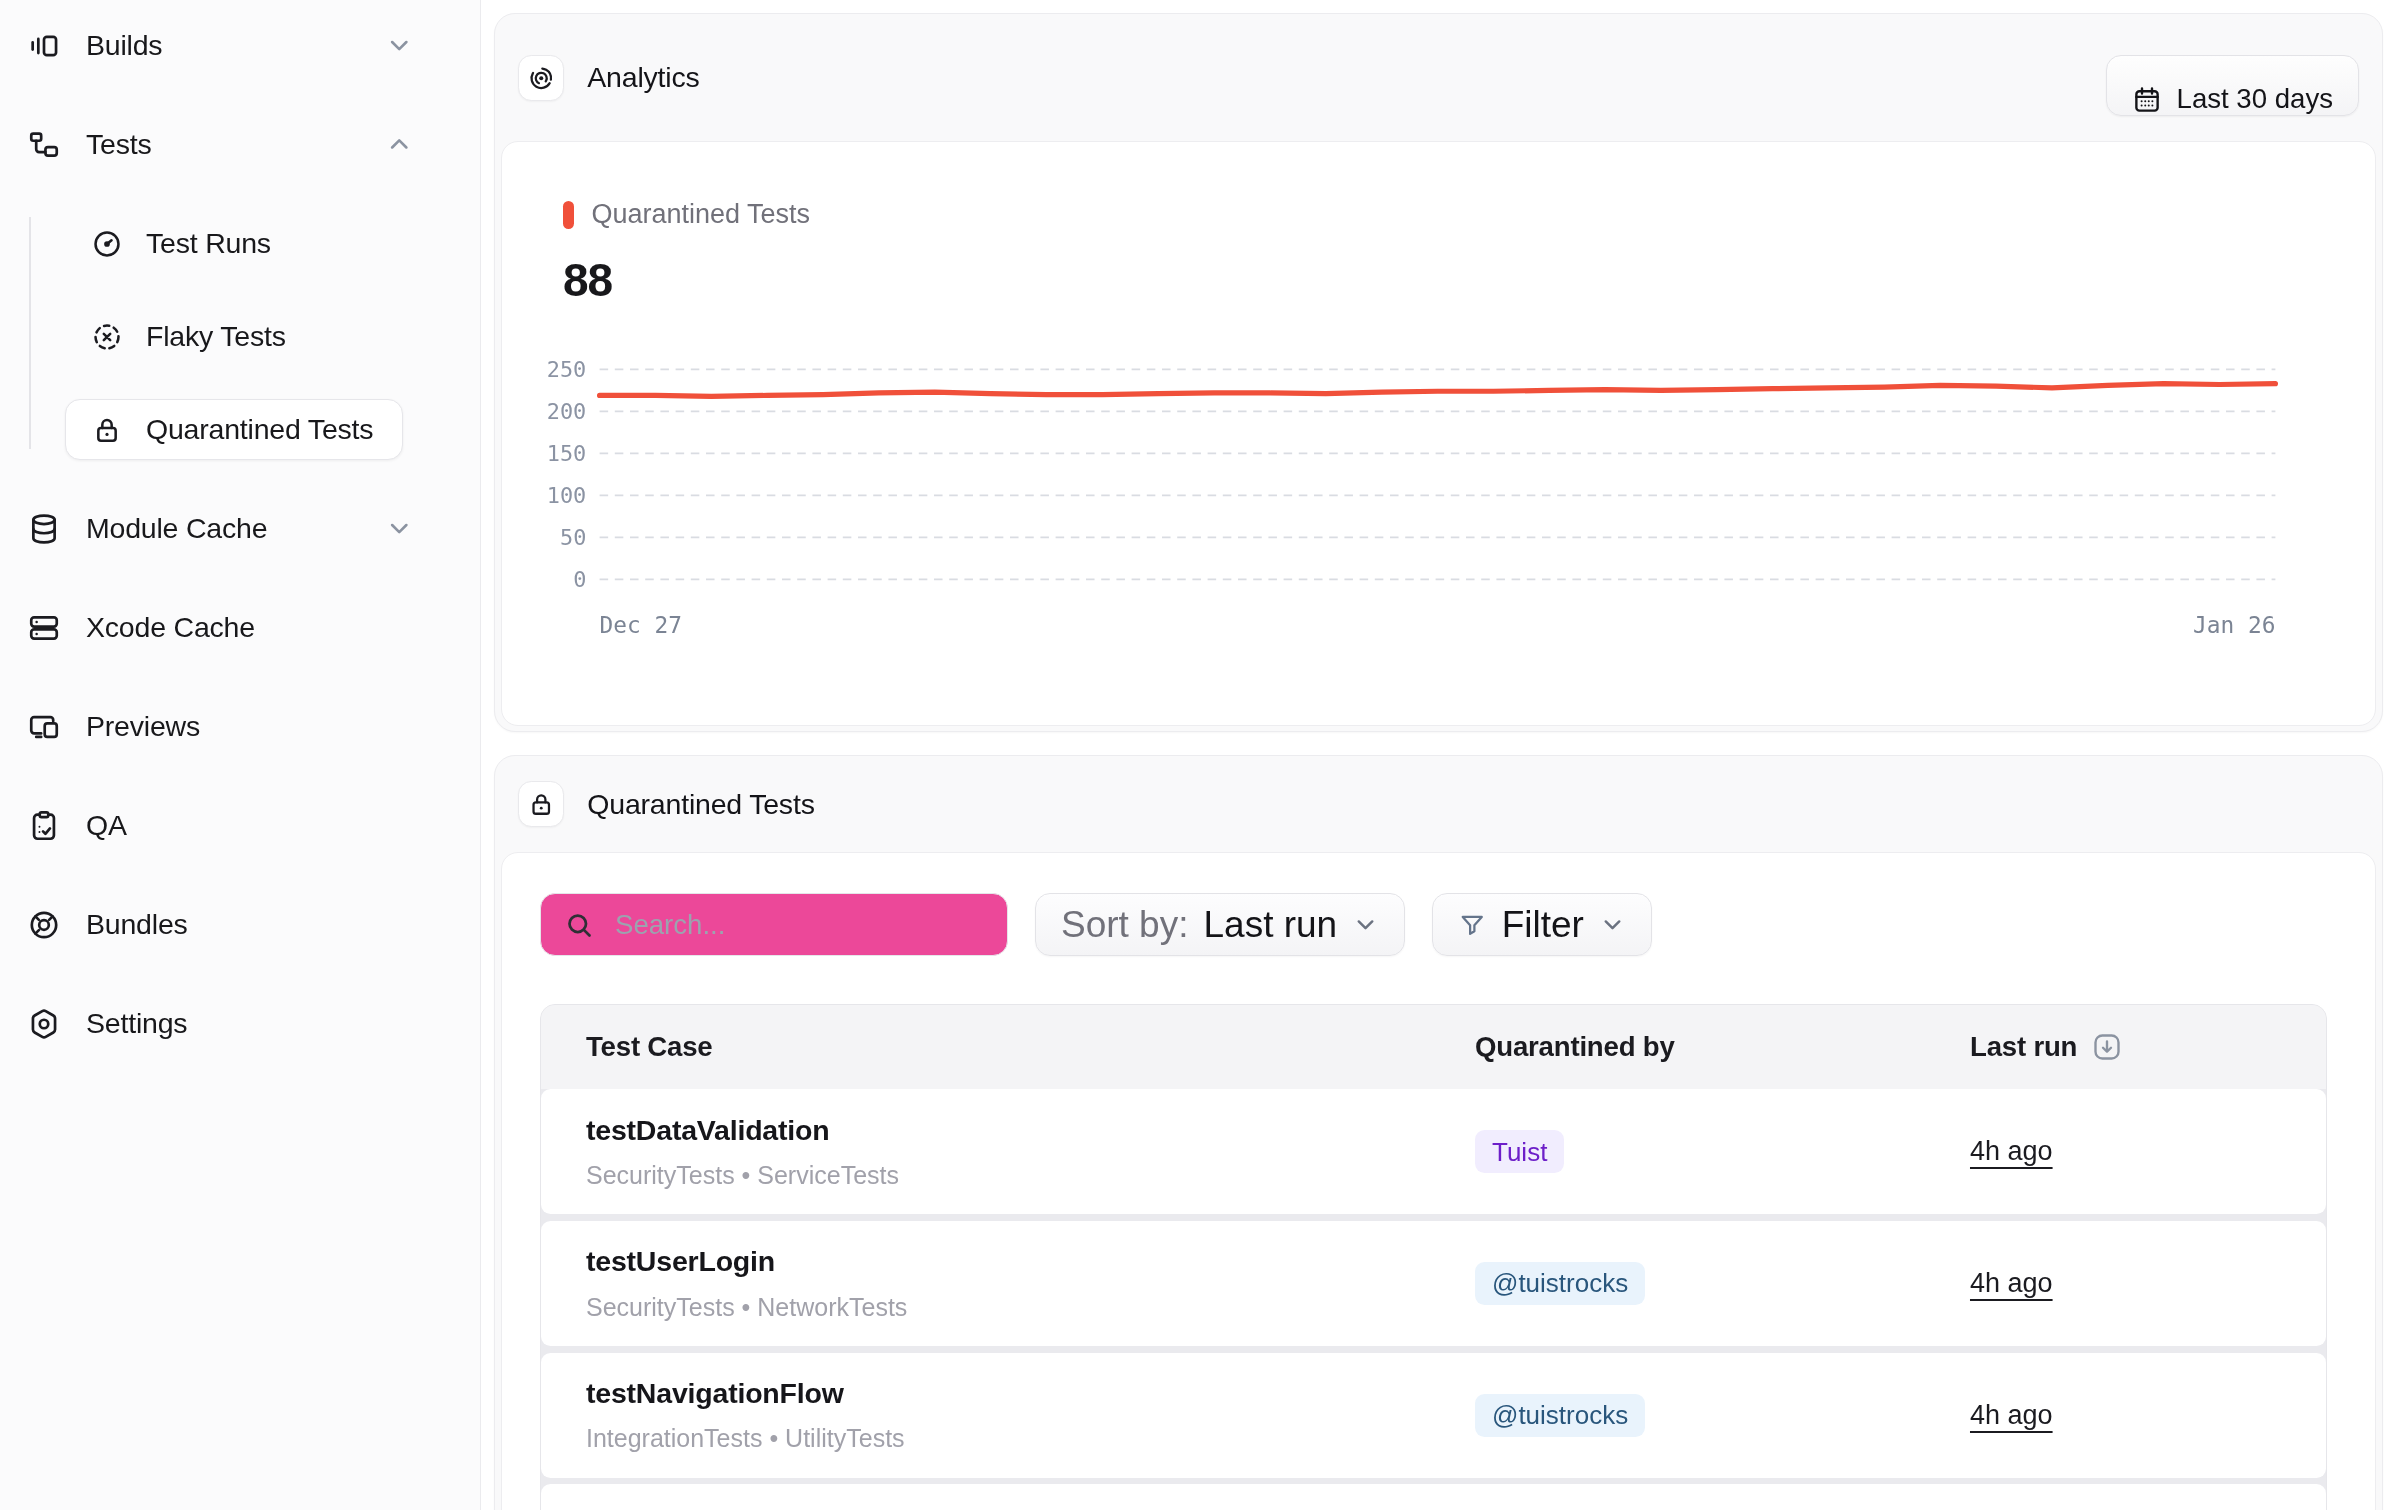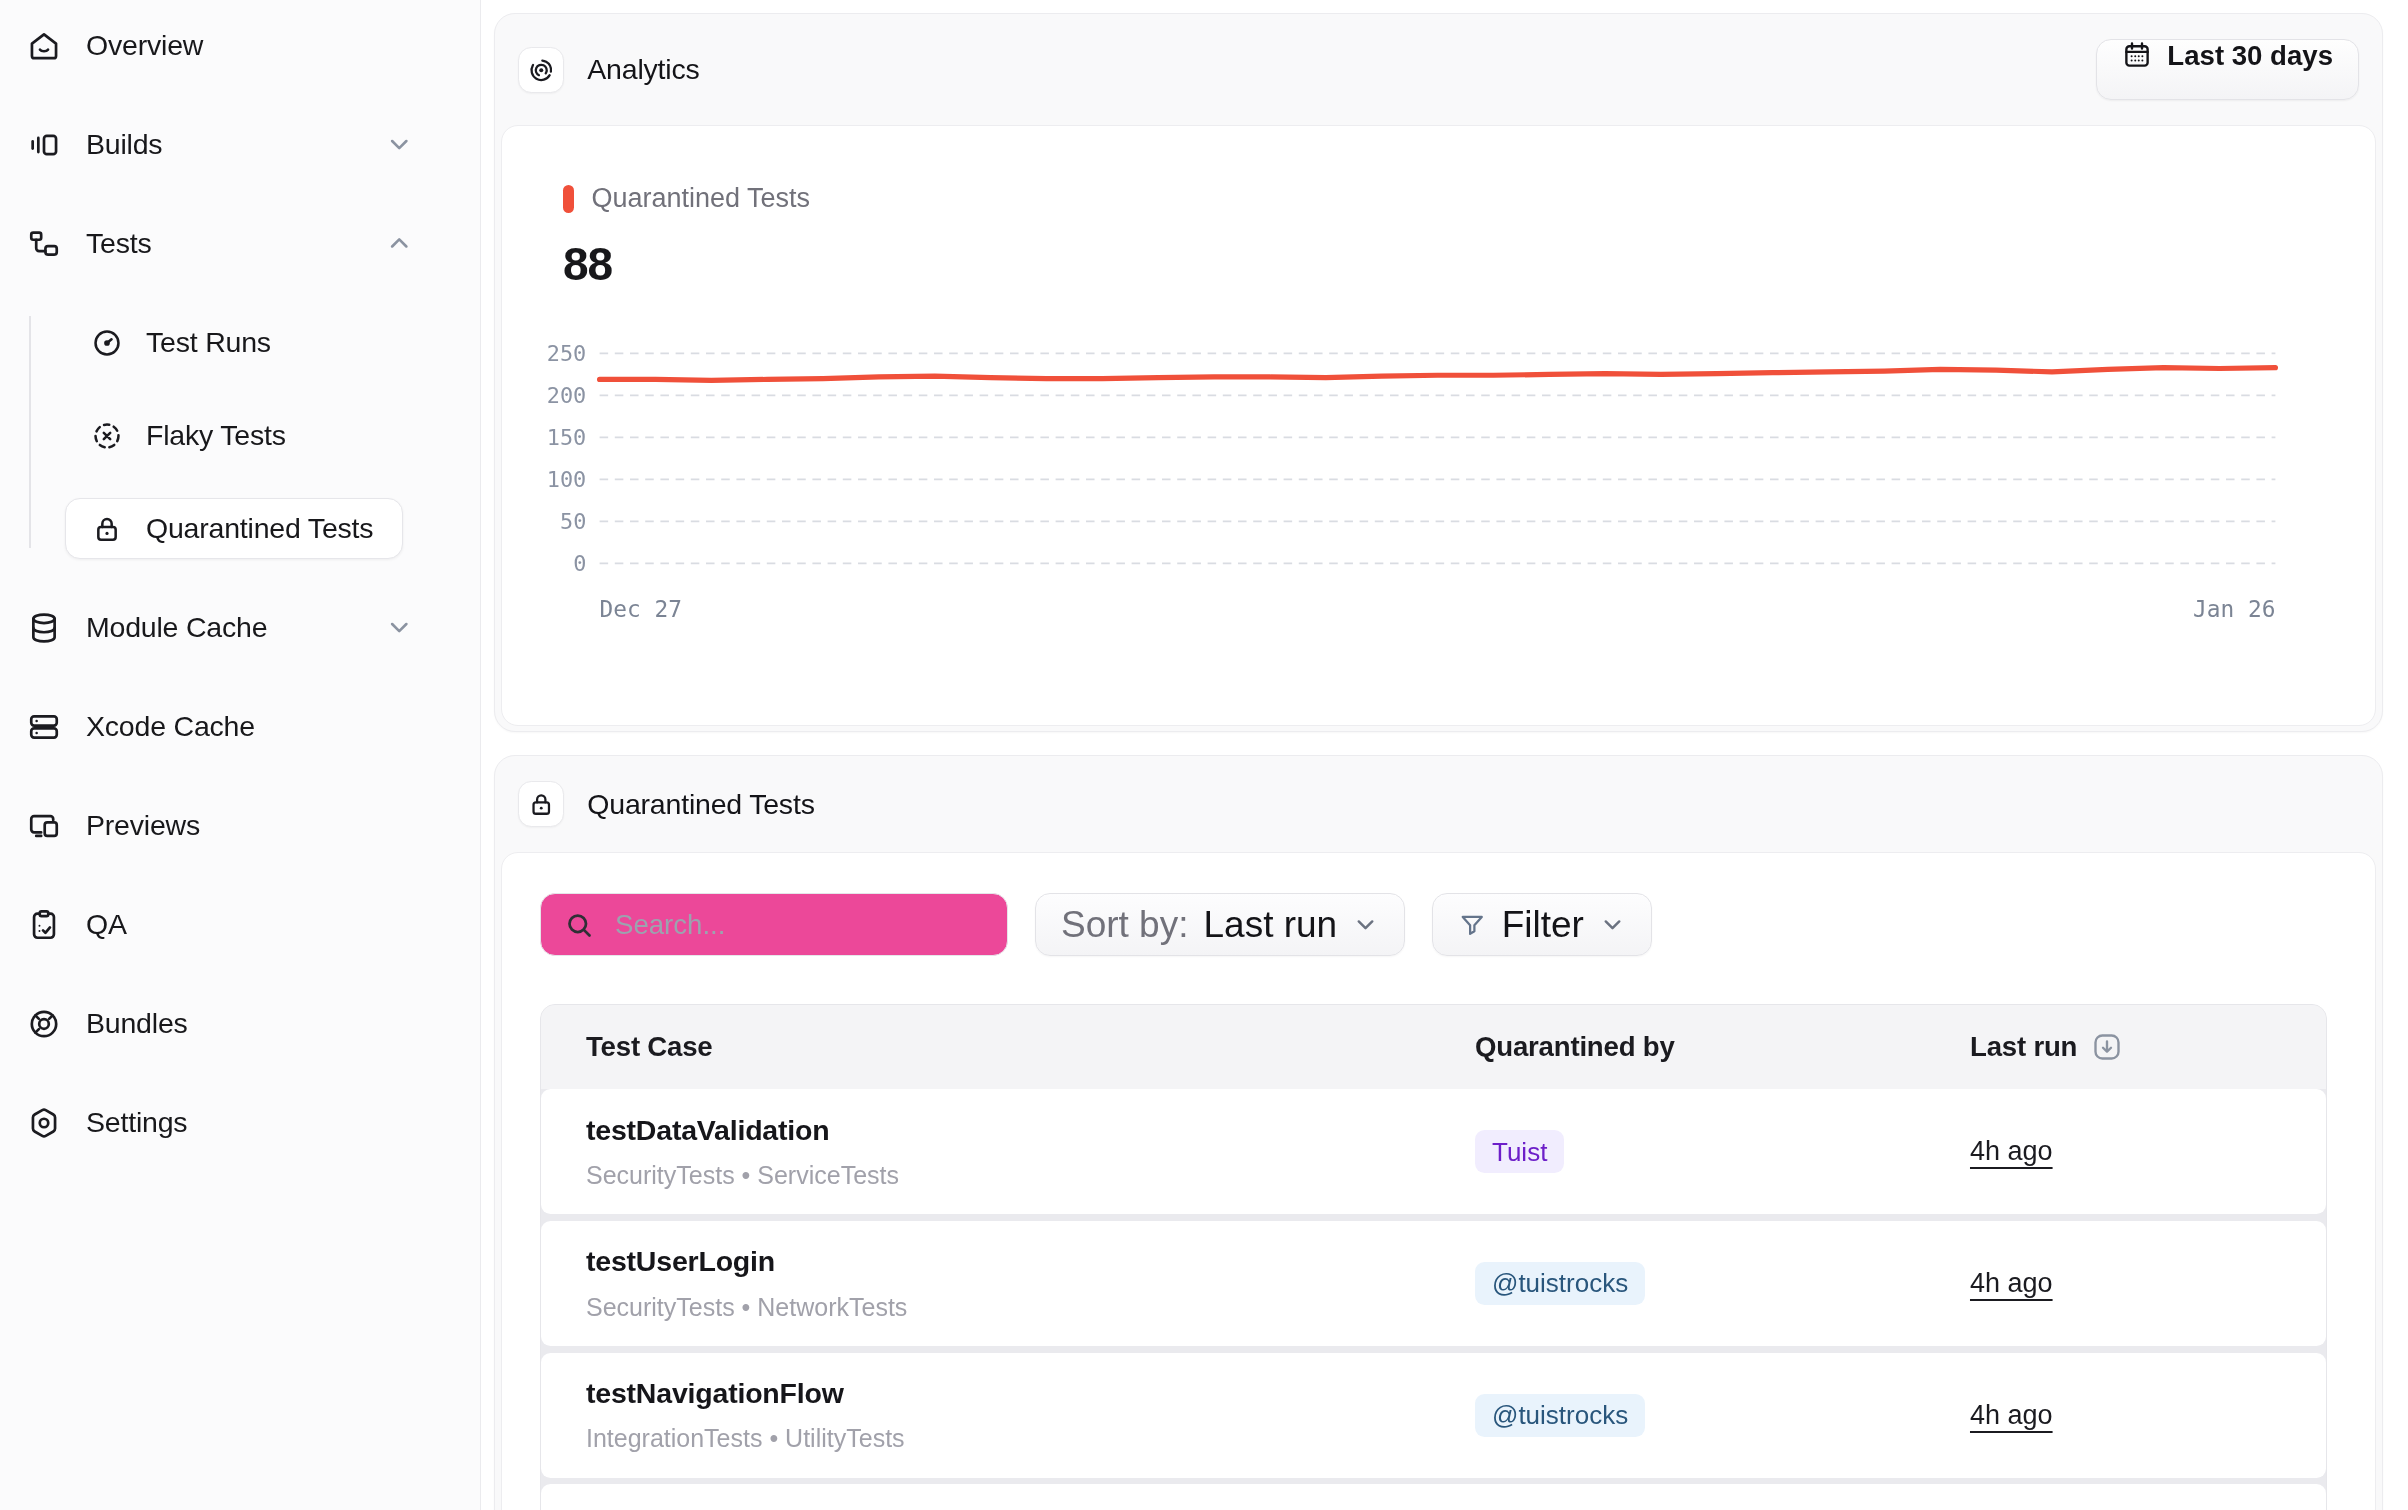--- a/index.html
+++ b/index.html
@@ -39,24 +39,25 @@
   #card-quarantined{height:856px;margin-top:23px}
   .card-header{display:flex;align-items:center;gap:23px;padding:25px 23px;flex:0 0 auto}
   .icon-box{
     width:46px;height:46px;background:#fff;border:1px solid #e9e9ec;border-radius:13.3px;
     display:flex;align-items:center;justify-content:center;box-shadow:0 1px 1.9px rgba(0,0,0,.04);
     color:#1b1b20;box-sizing:border-box;
   }
   .icon-box svg{width:28.5px;height:28.5px}
   .card-title{font-size:28.5px;font-weight:500;color:#141418;letter-spacing:-0.2px}
   .range-btn{
-    margin-left:auto;display:flex;align-items:flex-start;gap:15px;height:61px;padding:0 25px;
+    margin-left:auto;display:flex;align-items:flex-end;gap:15px;height:61px;padding:0 25px;
     background:linear-gradient(#fefefe,#f4f4f6);border:1px solid #e3e3e7;border-radius:15px;
-    font-size:27.6px;font-weight:700;color:#141418;cursor:pointer;box-shadow:0 1px 1.9px rgba(0,0,0,.05);
+    font-size:27.6px;font-weight:400;color:#141418;cursor:pointer;box-shadow:0 1px 1.9px rgba(0,0,0,.05);
     font-family:inherit;
+    margin-top:16px;
   }
   .range-btn svg{width:30px;height:30px}
   .card-inner{
     margin:0 5.7px 5.7px;background:#ffffff;border:1px solid #ededf0;border-radius:17px;
     flex:1 1 auto;box-sizing:border-box;overflow:hidden;
   }
   
   .inner-chart{padding:57px 84px 0 34px;position:relative}
   .legend-row{display:flex;align-items:center;gap:17px;margin-left:27px}
   .legend-swatch{width:11.4px;height:28.5px;border-radius:5.7px;background:#f0503a}
@@ -116,29 +117,20 @@
   .t-lastrun{
     font-size:27px;font-weight:500;color:#1b1b20;text-decoration:underline;
     text-underline-offset:6.7px;text-decoration-thickness:1.9px;cursor:pointer;width:fit-content;
   }
 </style>
 </head>
 <body>
 
 <nav class="sidebar">
 
-  <div class="nav-item">
-    <span class="nicon">
-      <svg viewBox="0 0 24 24" fill="none" stroke="currentColor" stroke-width="1.9" stroke-linecap="round" stroke-linejoin="round">
-        <path d="M3.5 10.3 12 3.8l8.5 6.5V19a1.6 1.6 0 0 1-1.6 1.6H5.1A1.6 1.6 0 0 1 3.5 19Z"></path>
-        <path d="M9.2 14.6c1.1 1.5 4.5 1.5 5.6 0"></path>
-      </svg>
-    </span>
-    <span class="nlabel">Overview</span>
-  </div>
 
   <div class="nav-item">
     <span class="nicon">
       <svg viewBox="0 0 24 24" fill="none" stroke="currentColor" stroke-width="1.9" stroke-linecap="round" stroke-linejoin="round">
         <path d="M4 9.5v5"></path>
           <path d="M8 7v10"></path>
           <rect x="12" y="5.5" width="8.5" height="13" rx="2"></rect>
       </svg>
     </span>
     <span class="nlabel">Builds</span>

